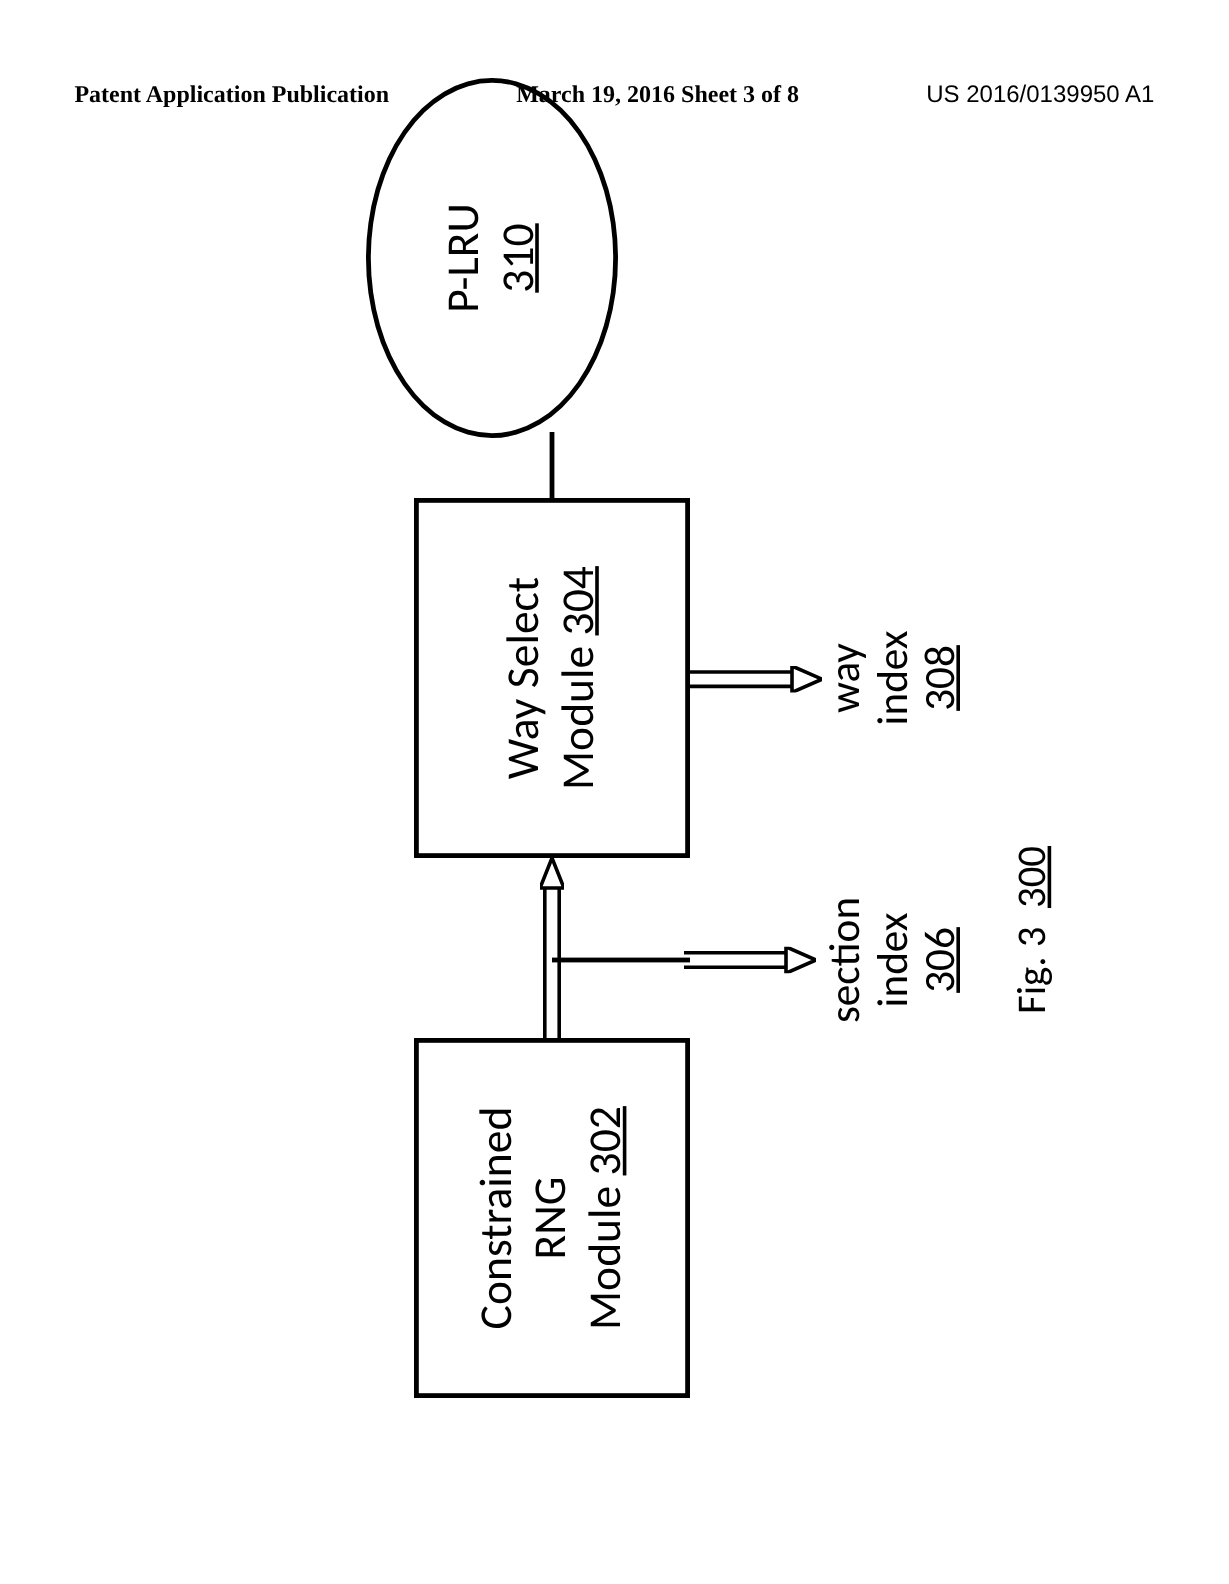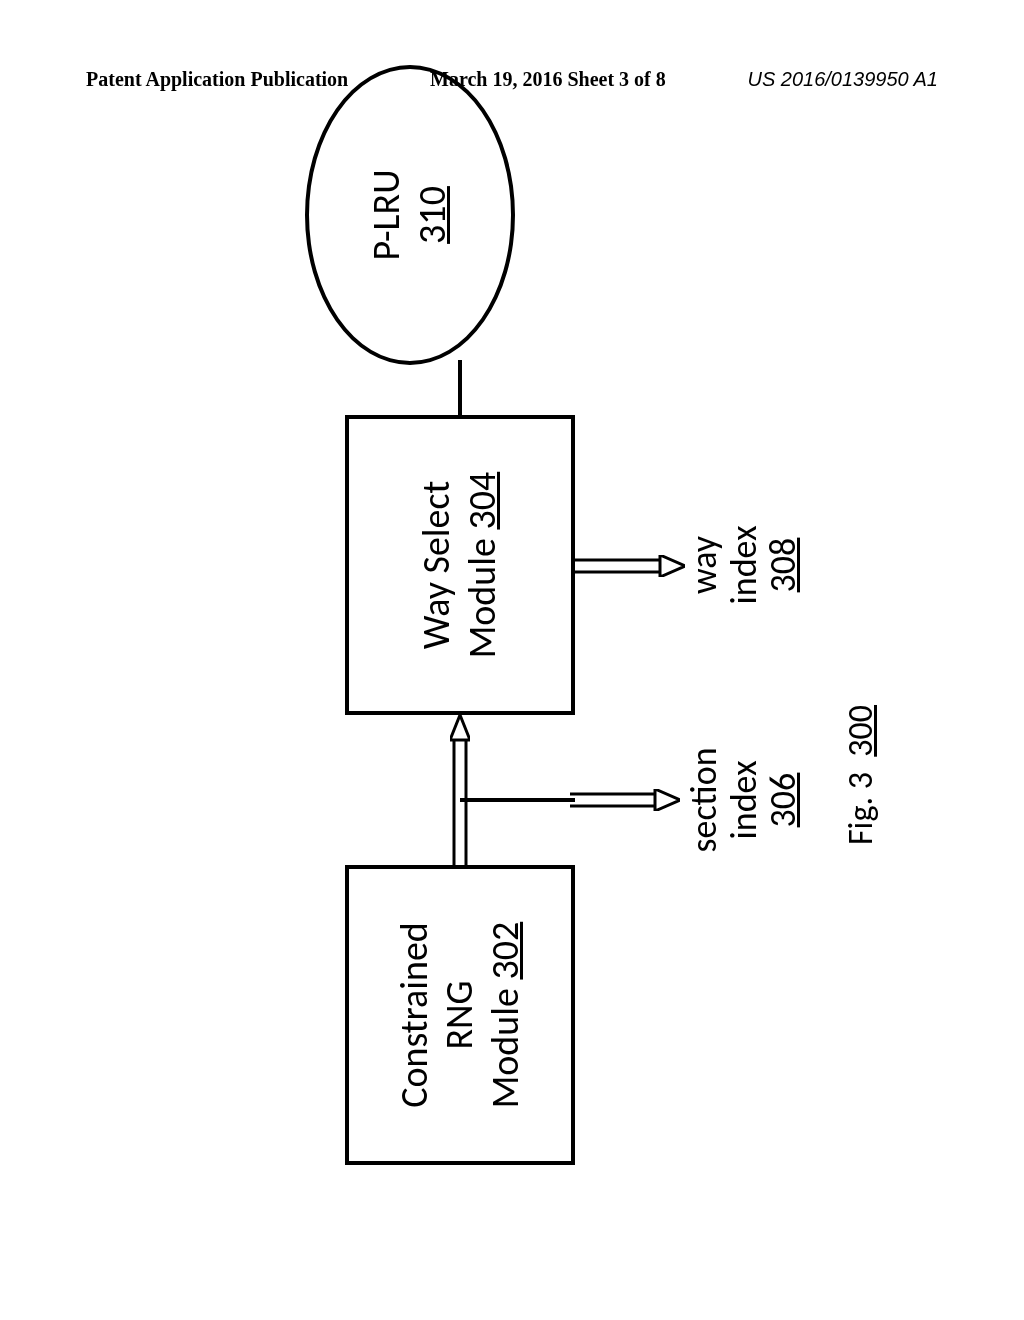--- a/index.html
+++ b/index.html
@@ -16,26 +16,25 @@
     }
     .header {
       position: absolute;
       top: 68px;
       left: 0;
       width: 100%;
       display: flex;
       justify-content: space-between;
       font-weight: bold;
       font-size: 20px;
-      padding: 0 86px;
+      padding: 0 62px;
     }
     .header-right {
       font-family: Arial, sans-serif;
       font-weight: normal;
-      font-style: italic;
     }
     .diagram-area {
       position: absolute;
       top: 140px;
       left: 140px;
       width: 730px;
       height: 1080px;
       transform: rotate(-90deg);
       transform-origin: center center;
     }

